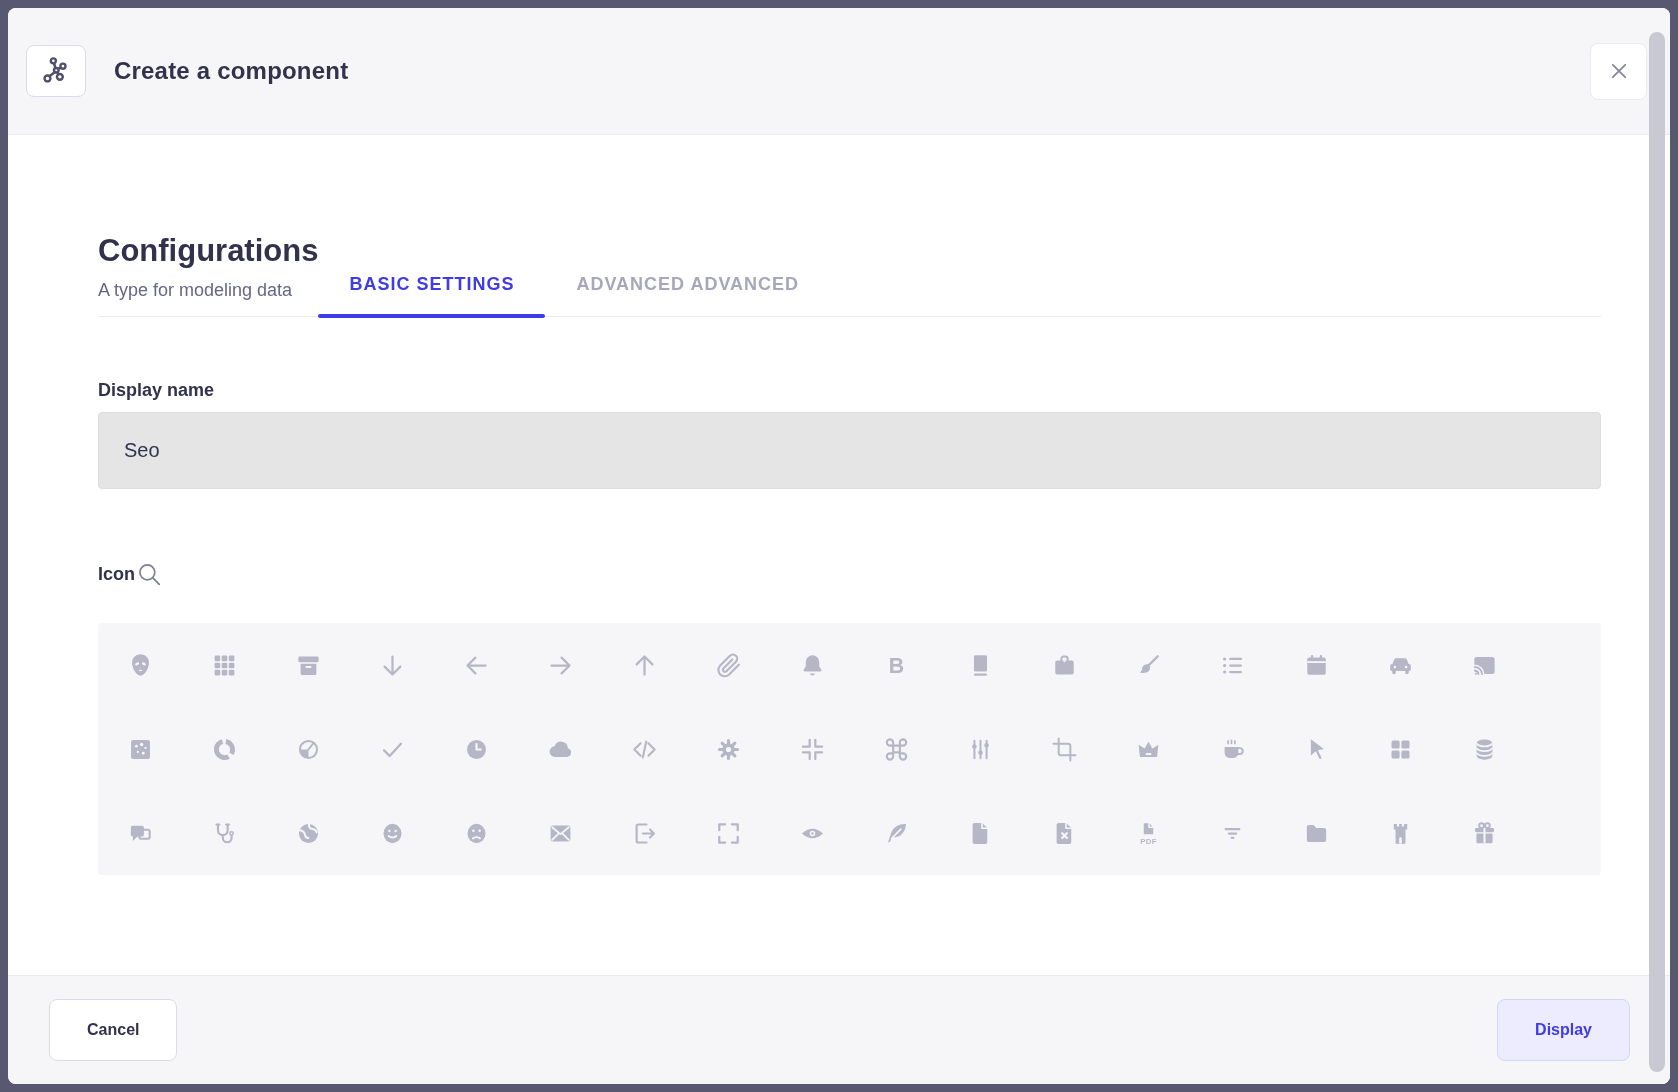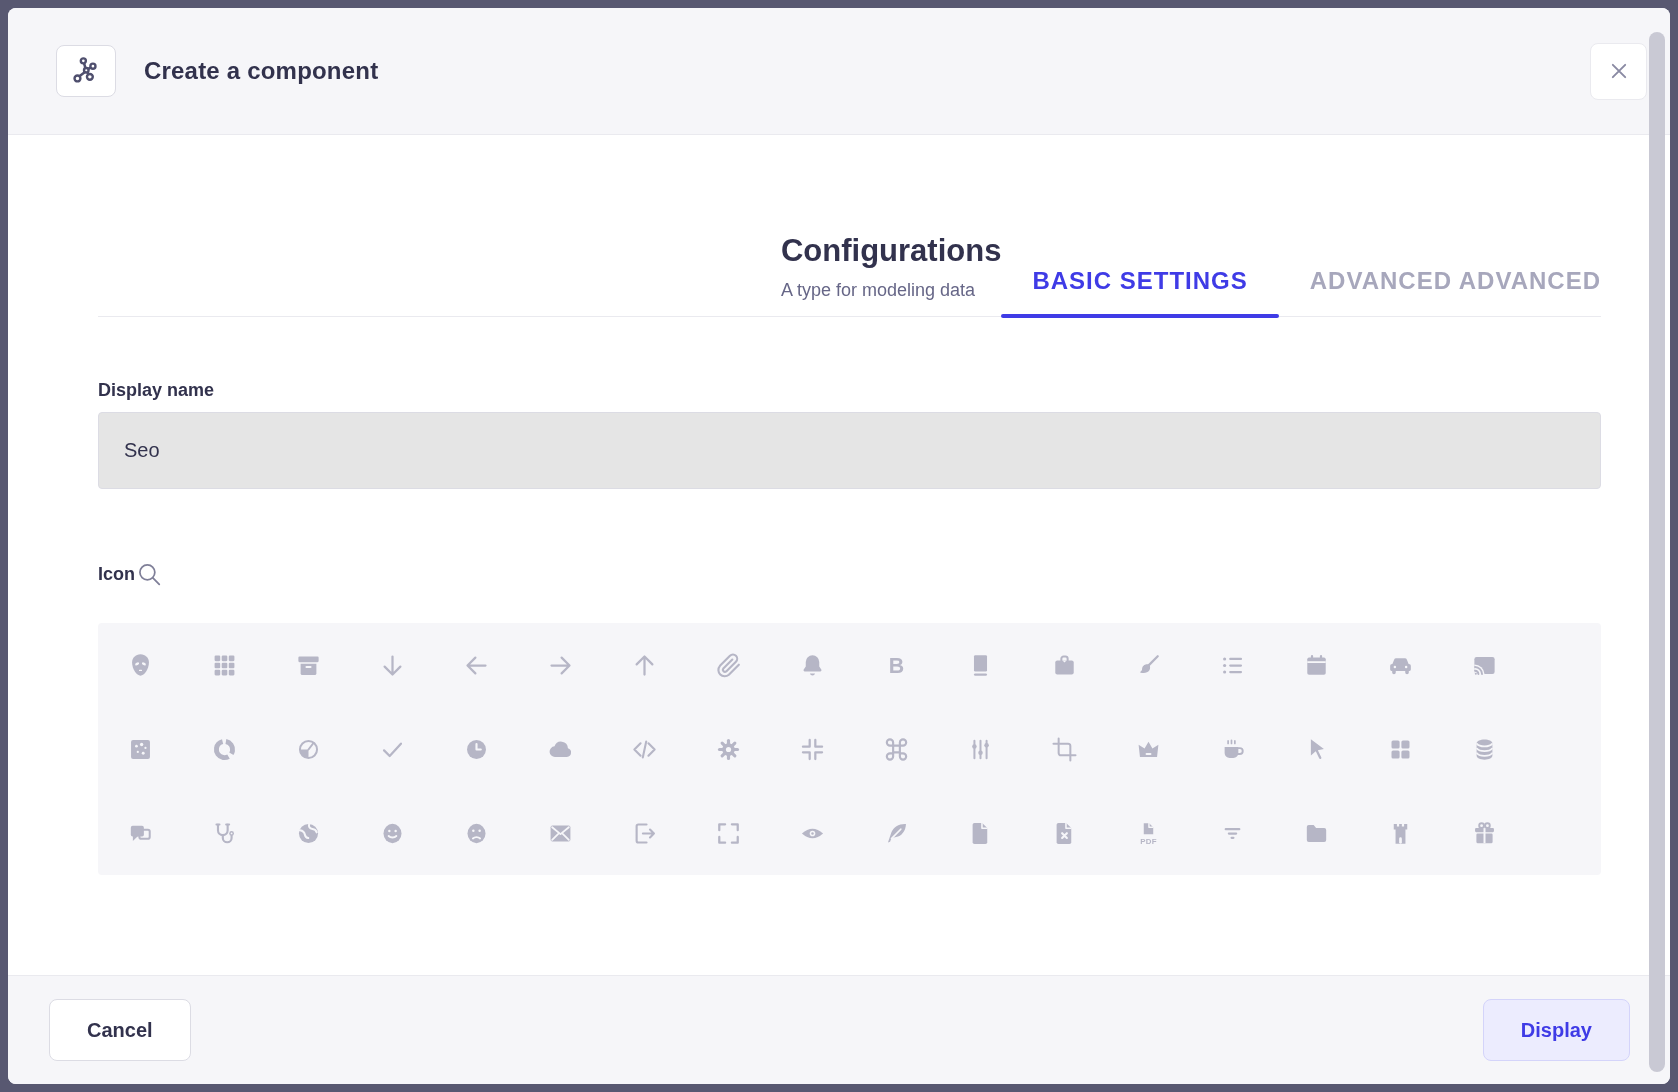--- a/index.html
+++ b/index.html
@@ -7,36 +7,36 @@
     --text-dark:#32324D; --text-muted:#666687; --tab-inactive:#A7A7BC;
     --icon:#B6B6C6; --panel:#F6F6F9; --border:#EAEAEF; --input-border:#DCDCE4;
   }
   *{box-sizing:border-box}
   html,body{margin:0;padding:0;width:1678px;height:1092px;background:#585871;
     font-family:"Liberation Sans",sans-serif;overflow:hidden}
   .modal{position:absolute;inset:8px;background:#fff;border-radius:8px;overflow:hidden;
     display:flex;flex-direction:column}
   
   header{flex:0 0 127px;background:var(--panel);border-bottom:1px solid var(--border);
-    display:flex;align-items:center;padding:0 23px 0 48px}
+    display:flex;align-items:center;padding:0 23px 0 18px}
   .hicon{width:60px;height:52px;background:#fff;border:1px solid var(--input-border);
     border-radius:8px;display:flex;align-items:center;justify-content:center}
   .hicon svg{width:32px;height:32px}
   h1{font-size:24px;font-weight:700;color:var(--text-dark);margin:0 0 0 28px;letter-spacing:.2px}
   .close{margin-left:auto;width:57px;height:57px;background:#fff;border:1px solid var(--border);
     border-radius:8px;display:flex;align-items:center;justify-content:center;padding:0;cursor:pointer}
   .close svg{width:26px;height:26px}
   
   .body{flex:1;padding:0 69px 0 90px;background:#fff}
-  .intro-row{display:flex;align-items:flex-end;justify-content:flex-end;
+  .intro-row{display:flex;align-items:flex-end;justify-content:flex-start;
     margin-top:97px;border-bottom:1px solid var(--border)}
   .intro h2{font-size:31px;font-weight:700;color:var(--text-dark);margin:0;line-height:38px}
   .intro p{font-size:18px;color:var(--text-muted);margin:8px 0 14px;line-height:24px}
   .tabs{display:flex;align-items:flex-end}
-  .tab{font-size:24px;font-weight:600;letter-spacing:1px;color:var(--tab-inactive);
+  .tab{font-size:18px;font-weight:600;letter-spacing:1px;color:var(--tab-inactive);
     padding:0 31px 21px;cursor:pointer;white-space:nowrap;position:relative}
   .tab:last-child{padding-right:0}
   .tab.active{color:var(--primary)}
   .tab.active::after{content:"";position:absolute;left:0;right:0;bottom:-2px;height:4px;
     background:var(--primary);border-radius:2px}
   
   .form-row{display:flex;margin-top:62px}
   .field{flex:1;min-width:0}
   .field label{display:block;font-size:18px;font-weight:700;color:var(--text-dark);
     margin-bottom:11px;line-height:22px}
@@ -57,21 +57,21 @@
   .gi{width:27px;height:27px}
   .f{fill:var(--icon)}
   .s{fill:none;stroke:var(--icon);stroke-width:2;stroke-linecap:round;stroke-linejoin:round}
   .bf{fill:var(--panel)}
   .bs{fill:none;stroke:var(--panel);stroke-linecap:round;stroke-linejoin:round}
   .tf{fill:var(--icon);font:700 19px "Liberation Sans",sans-serif}
   .tf2{fill:var(--icon);font:700 7px "Liberation Sans",sans-serif;letter-spacing:.3px}
   
   footer{flex:0 0 109px;background:var(--panel);border-top:1px solid var(--border);
     display:flex;align-items:center;justify-content:space-between;padding:0 40px 0 41px}
-  .btn{height:62px;border-radius:8px;font-size:20px;font-weight:700;padding:0 37px;
+  .btn{height:62px;border-radius:8px;font-size:16px;font-weight:700;padding:0 37px;
     font-family:inherit;cursor:pointer}
   .btn-cancel{background:#fff;border:1px solid var(--input-border);color:var(--text-dark)}
   .btn-continue{background:var(--primary-bg);border:1px solid var(--primary-border);color:var(--primary)}
   
   .scrollbar{position:absolute;top:24px;right:5px;width:16px;bottom:12px;
     background:#C9C9D4;border-radius:8px}
 </style>
 </head>
 <body>
 

